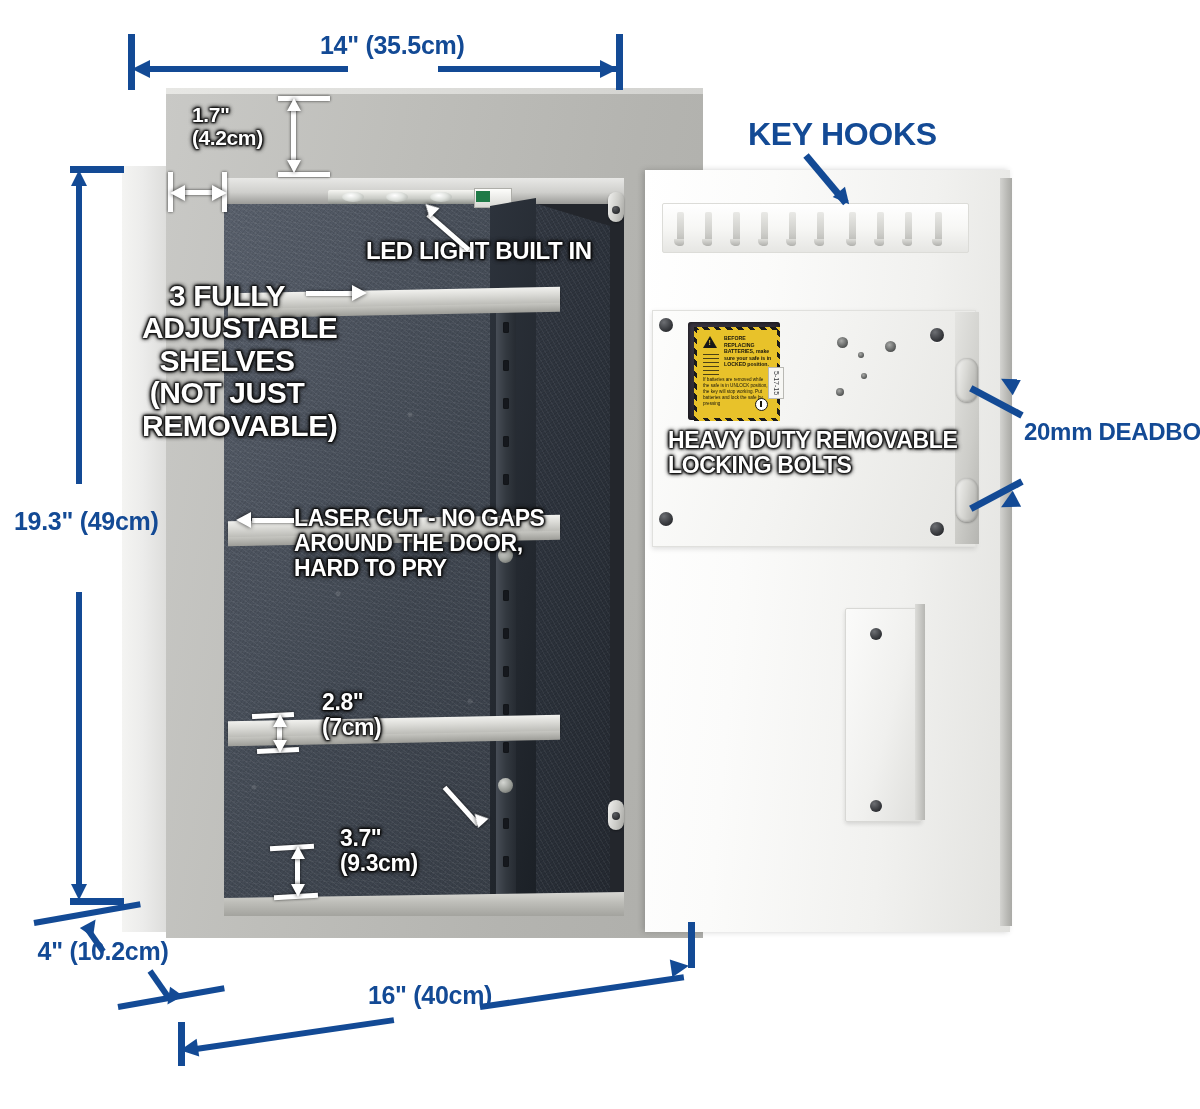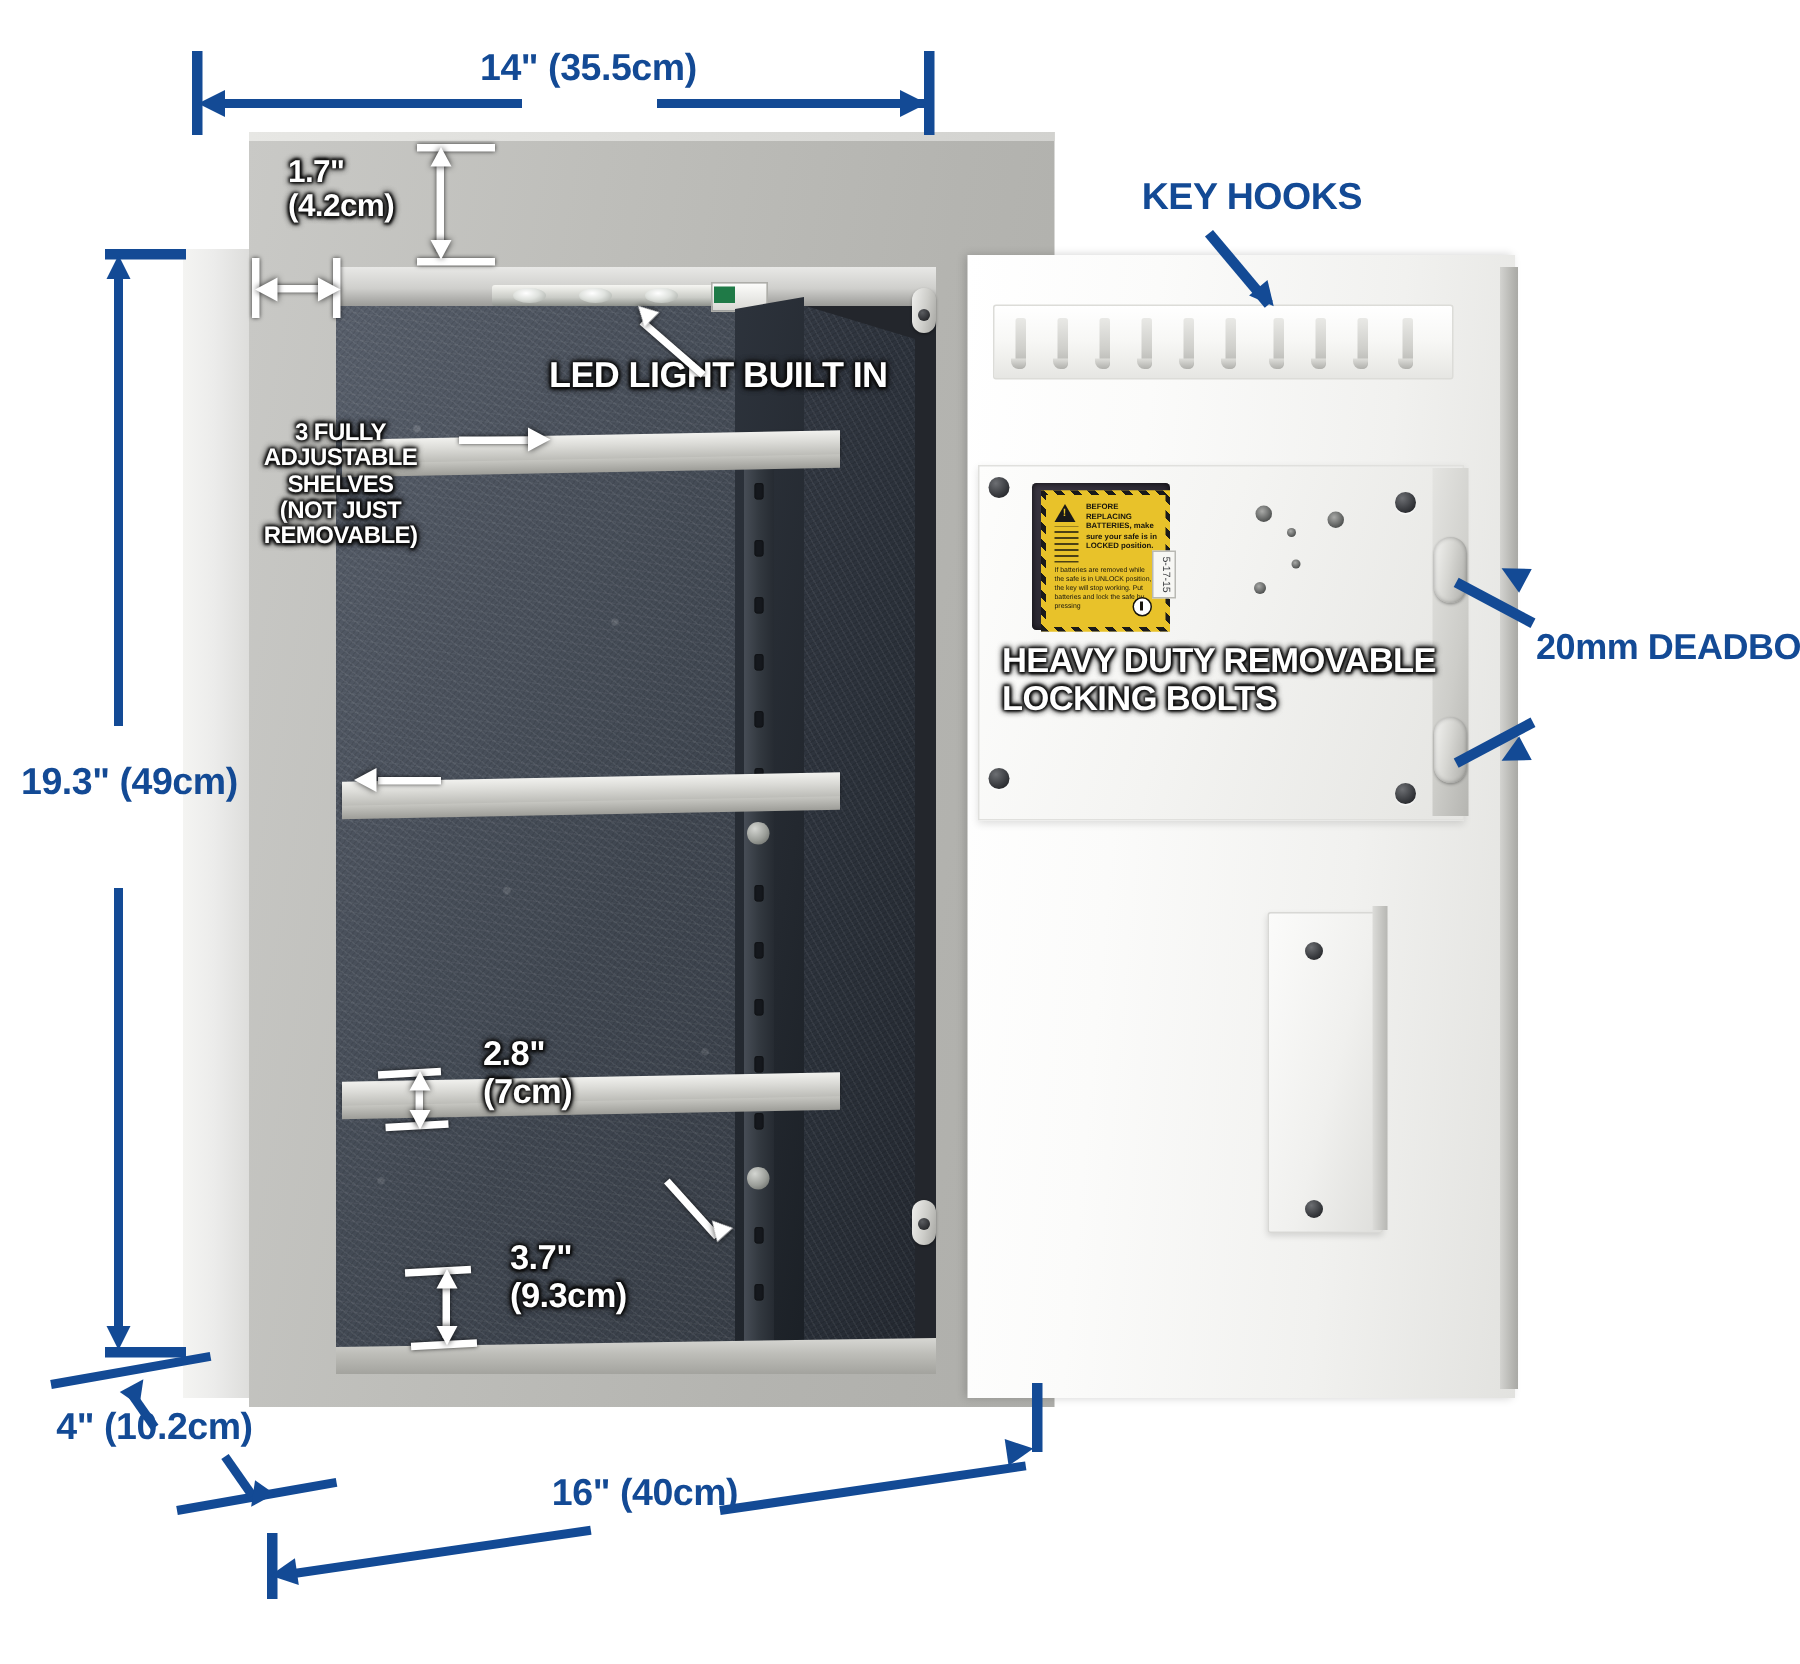--- a/index.html
+++ b/index.html
@@ -480,43 +480,46 @@
 (7cm)</div>
 
   <div class="w-line" style="left:270px;top:845px;width:44px;height:5px;transform:rotate(-3deg);"></div>
   <div class="w-line" style="left:274px;top:894px;width:44px;height:5px;transform:rotate(-3deg);"></div>
   <div class="w-line" style="left:295px;top:852px;width:5px;height:40px;"></div>
   <div class="w-arrow warr-up" style="left:291px;top:846px;"></div>
   <div class="w-arrow warr-down" style="left:291px;top:884px;"></div>
   <div class="callout" style="left:340px;top:826px;width:128px;font-size:23px;text-align:left;">3.7"
 (9.3cm)</div>
 
-  <div class="dim-text" style="left:748px;top:118px;width:160px;font-size:25px;text-align:right;">KEY HOOKS</div>
+  <div class="dim-text" style="left:748px;top:118px;width:160px;font-size:32px;text-align:left;">KEY HOOKS</div>
   <div class="blue-line" style="left:806px;top:152px;width:62px;height:7px;transform:rotate(50deg);transform-origin:left center;"></div>
   <div class="arrow arr-down" style="left:836px;top:190px;transform:rotate(-40deg);"></div>
 
   <div class="dim-text" style="left:1024px;top:420px;width:170px;font-size:24px;text-align:left;">20mm
 DEADBOLTS</div>
   <div class="blue-line" style="left:1022px;top:412px;width:58px;height:7px;transform:rotate(-152deg);transform-origin:left center;"></div>
   <div class="arrow arr-left" style="left:1000px;top:374px;transform:rotate(28deg);"></div>
   <div class="blue-line" style="left:1022px;top:478px;width:58px;height:7px;transform:rotate(152deg);transform-origin:left center;"></div>
   <div class="arrow arr-left" style="left:1000px;top:494px;transform:rotate(-28deg);"></div>
 
   <div class="callout" style="left:366px;top:238px;width:230px;font-size:24px;text-align:left;">LED LIGHT BUILT IN</div>
   <div class="w-line" style="left:428px;top:212px;width:54px;height:5px;transform:rotate(41deg);transform-origin:left center;"></div>
   <div class="w-arrow warr-up" style="left:423px;top:202px;transform:rotate(-45deg);"></div>
 
-  <div class="callout" style="left:142px;top:280px;width:170px;font-size:16px;text-align:center;">3 FULLY
+  <div class="callout" style="left:142px;top:280px;width:170px;font-size:30px;text-align:center;">3 FULLY
 ADJUSTABLE
 SHELVES
 (NOT JUST
 REMOVABLE)</div>
   <div class="w-line" style="left:306px;top:291px;width:48px;height:5px;"></div>
   <div class="w-arrow warr-right" style="left:352px;top:285px;"></div>
 
+  <div class="callout" style="left:294px;top:506px;width:260px;font-size:23px;text-align:left;">LASER CUT - NO GAPS
+AROUND THE DOOR,
+HARD TO PRY</div>
   <div class="w-line" style="left:252px;top:518px;width:42px;height:5px;"></div>
   <div class="w-arrow warr-left" style="left:236px;top:512px;"></div>
 
   <div class="callout" style="left:668px;top:428px;width:320px;font-size:23px;text-align:left;">HEAVY DUTY REMOVABLE
 LOCKING BOLTS</div>
 
   <div class="w-line" style="left:478px;top:822px;width:50px;height:5px;transform:rotate(-132deg);transform-origin:left center;"></div>
   <div class="w-arrow warr-up" style="left:472px;top:812px;transform:rotate(-42deg);"></div>
 
 </div>

